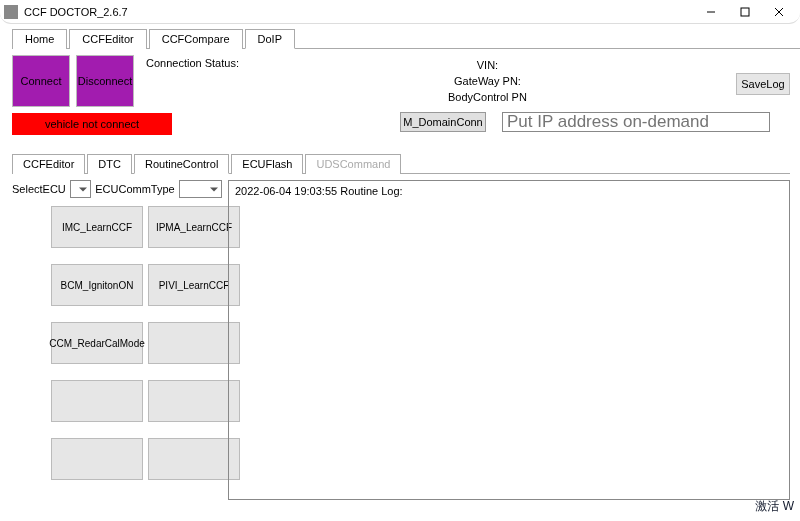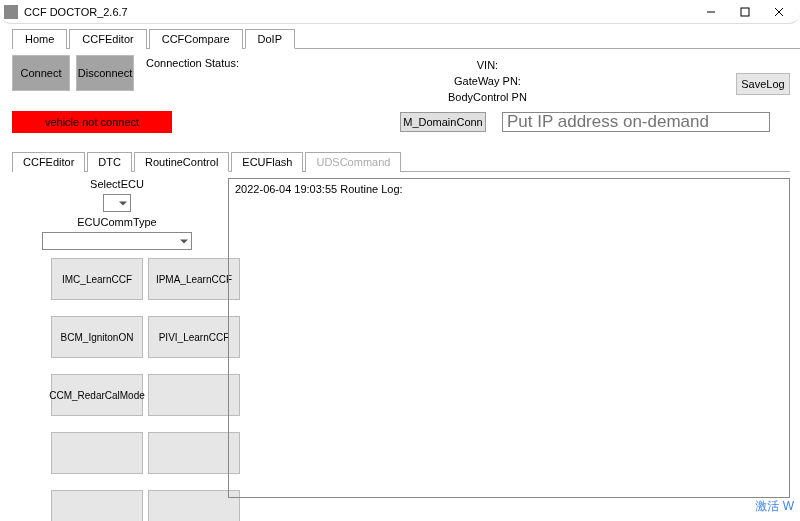--- a/index.html
+++ b/index.html
@@ -55,22 +55,22 @@
   }
   .doip-body {
     padding: 6px 10px 10px 12px;
   }
   .top-row {
     display: flex;
     align-items: flex-start;
     gap: 6px;
   }
   .conn-btn {
-    width: 58px; height: 36px;
-    background: #a3a3a3;
+    width: 58px; height: 52px;
+    background: #a21caf;
     border: 1px solid #bbb;
     font-size: 11px;
     display: flex; align-items: center; justify-content: center;
   }
   .status-col {
     margin-left: 6px;
     padding-top: 2px;
     flex: 0 0 auto;
   }
   .vin-col {
@@ -138,21 +138,20 @@
     display: flex;
     margin-top: 6px;
     gap: 6px;
   }
   .left-col { width: 210px; }
   .sel-row {
     display: flex;
     align-items: center;
     gap: 4px;
     margin-bottom: 8px;
-    flex-direction: column;
   }
   .sel-row label { font-size: 11px; }
   .combo {
     height: 18px;
     border: 1px solid #888;
     background: #fff;
     position: relative;
     display: inline-flex;
     align-items: center;
     padding: 0 14px 0 4px;
@@ -189,21 +188,21 @@
     flex: 1;
     height: 320px;
     border: 1px solid #888;
     padding: 4px 6px;
     font-size: 11px;
     overflow: hidden;
   }
   .watermark {
     position: absolute;
     right: 6px; bottom: 6px;
-    color: #3b82f6;
+    color: #0f172a;
     font-size: 12px;
   }
 </style>
 </head>
 <body>
 
 <div class="titlebar">
   <div class="app-icon"></div>
   <div class="title">CCF DOCTOR_2.6.7</div>
   <div class="spacer"></div>

